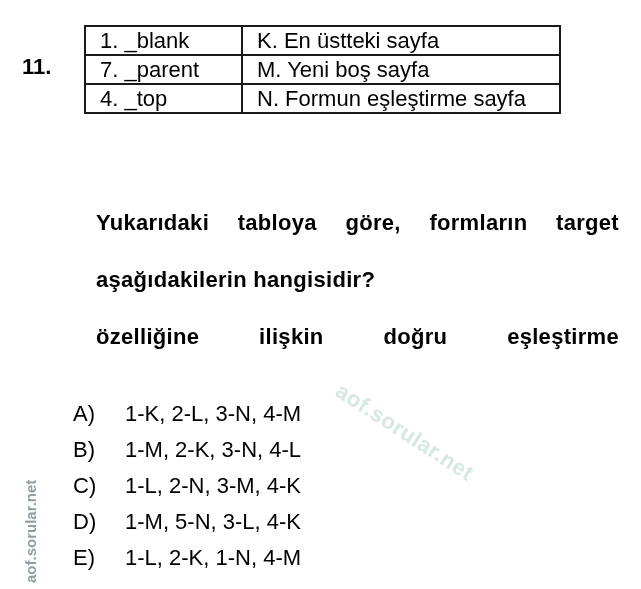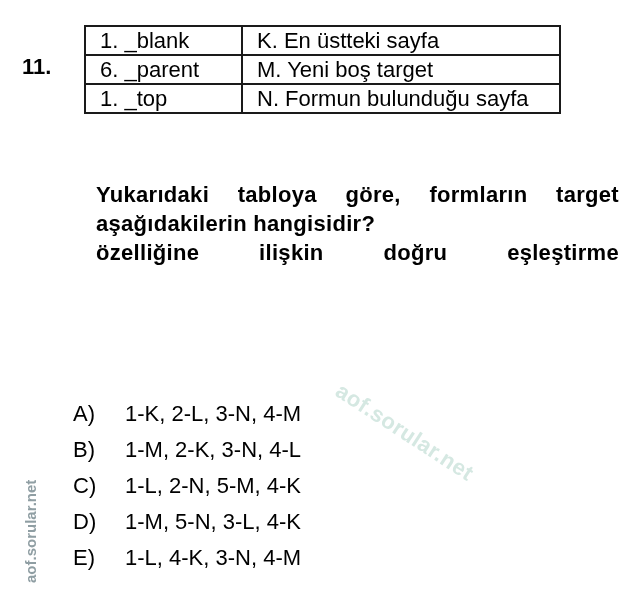--- a/index.html
+++ b/index.html
@@ -52,20 +52,21 @@
       font-size: 22px;
       font-weight: bold;
       line-height: 29px;
       text-align: justify;
       letter-spacing: 0.3px;
     }
     .q-line {
       display: block;
       text-align: justify;
       text-align-last: justify;
+      margin-top: 28px;
     }
     .q-line.last {
       text-align-last: left;
     }
     .options {
       position: absolute;
       left: 73px;
       top: 396px;
     }
     .option {
@@ -112,26 +113,26 @@
 
 <div class="q-number">11.</div>
 
 <table class="match-table">
   <tbody>
     <tr>
       <td class="col-left">1. _blank</td>
       <td class="col-right">K. En üstteki sayfa</td>
     </tr>
     <tr>
-      <td class="col-left">6. _parent</td>
-      <td class="col-right">M. Yeni boş target</td>
+      <td class="col-left">7. _parent</td>
+      <td class="col-right">M. Yeni boş sayfa</td>
     </tr>
     <tr>
-      <td class="col-left">1. _top</td>
-      <td class="col-right">N. Formun bulunduğu sayfa</td>
+      <td class="col-left">4. _top</td>
+      <td class="col-right">N. Formun eşleştirme sayfa</td>
     </tr>
   </tbody>
 </table>
 
 <div class="question-text">
   <span class="q-line">Yukarıdaki tabloya göre, formların target</span>
   <span class="q-line last">aşağıdakilerin hangisidir?</span>
   <span class="q-line">özelliğine ilişkin doğru eşleştirme</span>
 </div>
 
@@ -141,25 +142,25 @@
   <div class="option">
     <span class="option-letter">A)</span>
     <span class="option-text">1-K, 2-L, 3-N, 4-M</span>
   </div>
   <div class="option">
     <span class="option-letter">B)</span>
     <span class="option-text">1-M, 2-K, 3-N, 4-L</span>
   </div>
   <div class="option">
     <span class="option-letter">C)</span>
-    <span class="option-text">1-L, 2-N, 5-M, 4-K</span>
+    <span class="option-text">1-L, 2-N, 3-M, 4-K</span>
   </div>
   <div class="option">
     <span class="option-letter">D)</span>
     <span class="option-text">1-M, 5-N, 3-L, 4-K</span>
   </div>
   <div class="option">
     <span class="option-letter">E)</span>
-    <span class="option-text">1-L, 4-K, 3-N, 4-M</span>
+    <span class="option-text">1-L, 2-K, 1-N, 4-M</span>
   </div>
 </div>
 
 <div class="watermark-vertical">aof.sorular.net</div>
 
 </body></html>

